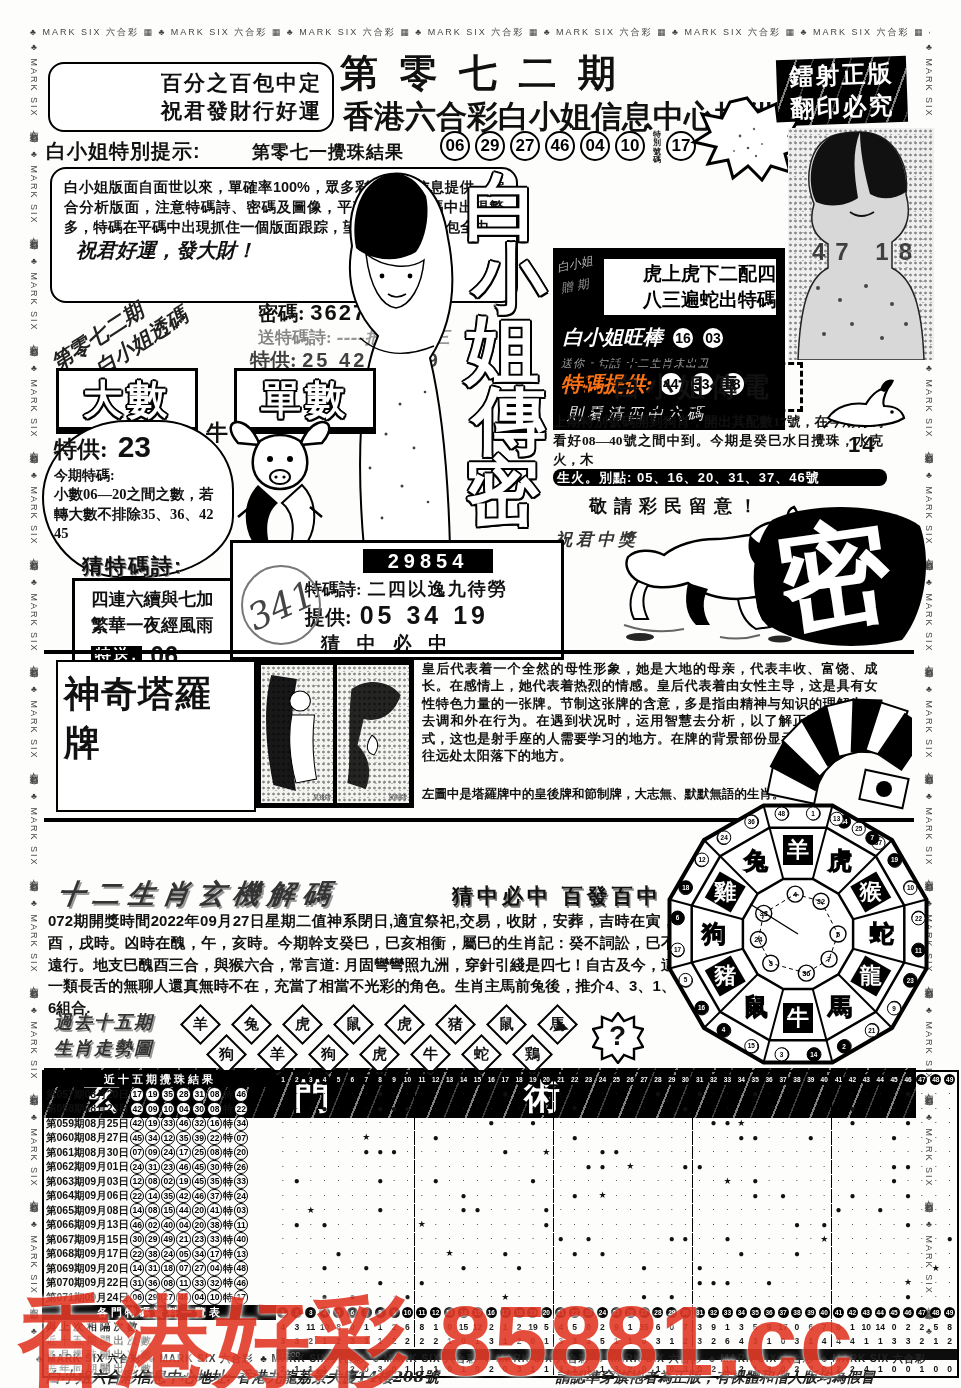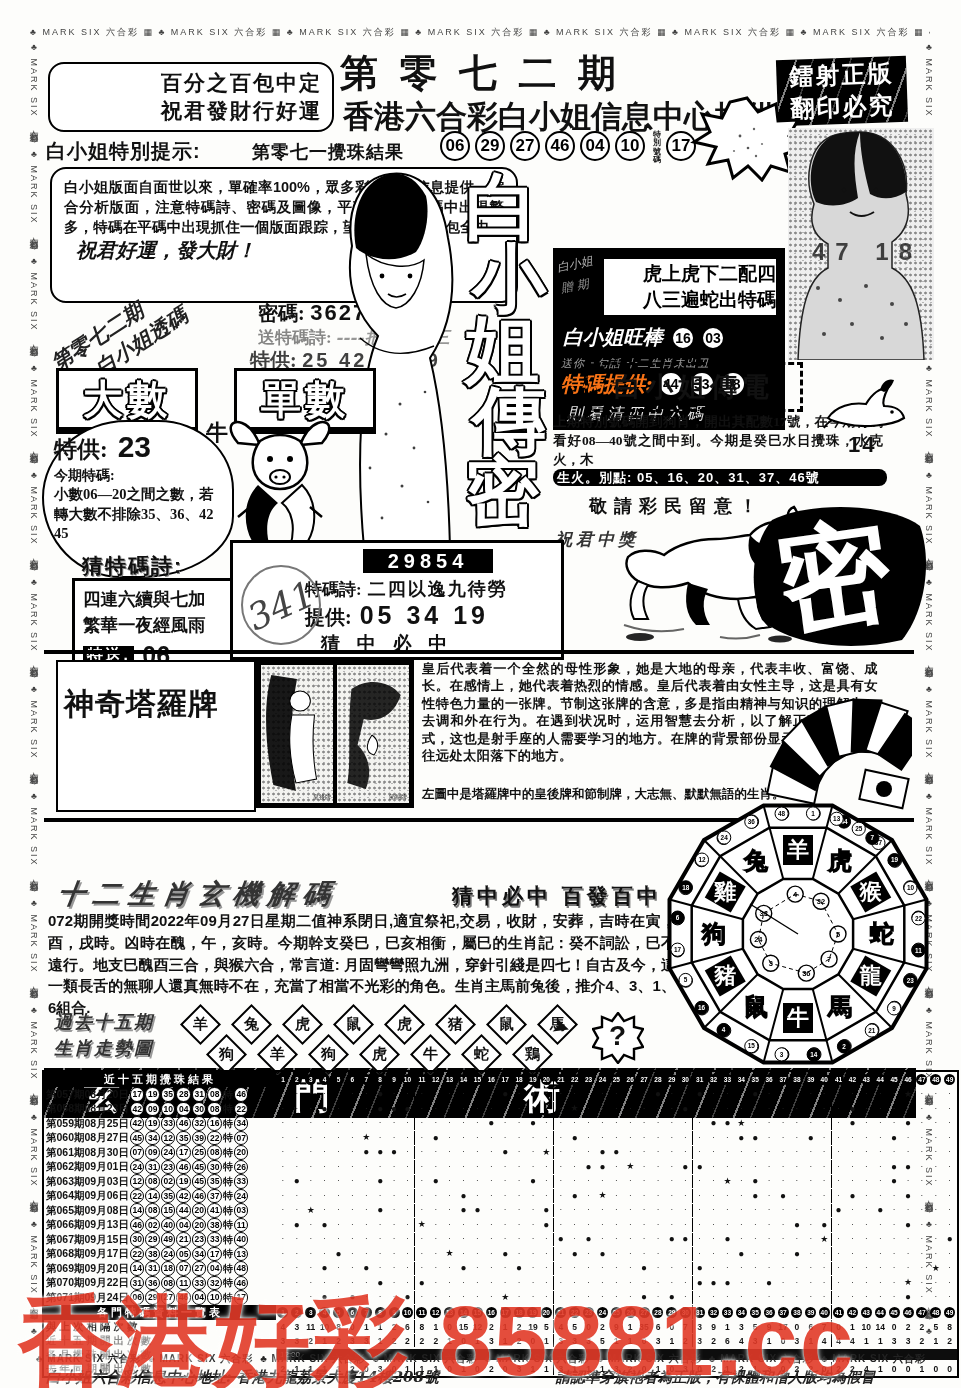--- a/index.html
+++ b/index.html
@@ -255,21 +255,21 @@
     <path d="M88,78 C84,96 86,110 96,120 L110,120 C102,108 102,94 108,84 Z" fill="#000"></path>
     <path d="M138,94 C140,108 146,118 156,124 L170,122 C160,112 156,102 158,92 Z" fill="#fff" stroke="#000" stroke-width="2"></path>
     <path d="M38,76 C30,88 28,102 34,114 L48,114 C42,102 42,90 48,80 Z" fill="#fff" stroke="#000" stroke-width="2"></path>
     <circle cx="196" cy="26" r="1.6" fill="#000"></circle>
     <path d="M24,120 q30,10 60,4 M120,132 q20,4 40,-2" stroke="#000" stroke-width="2" fill="none" opacity=".6"></path>
     <ellipse cx="40" cy="132" rx="14" ry="4" fill="#000" opacity=".85"></ellipse>
     <ellipse cx="180" cy="134" rx="12" ry="3.4" fill="#000" opacity=".85"></ellipse>
   </svg>
 
   <div class="abs bb" style="left:82px;top:552px;font-size:21px;letter-spacing:2px;text-shadow:1px 1px 0 #888;">猜特碼詩:</div>
-  <div class="abs inkbox" style="left:72px;top:578px;width:168px;height:98px;border-width:3px;padding:6px 8px;box-sizing:border-box;">
+  <div class="abs inkbox" style="left:72px;top:578px;width:168px;height:98px;border-width:3px;padding:6px 16px;box-sizing:border-box;">
     <div class="bb serif" style="font-size:17.5px;">四連六續與七加</div>
     <div class="bb serif" style="font-size:17.5px;margin-top:2px;">繁華一夜經風雨</div>
     <div style="margin-top:4px;display:flex;align-items:center;gap:8px;">
       <span class="banner" style="padding:0 4px;height:20px;font-size:16px;letter-spacing:2px;">特送:</span>
       <span class="bb" style="font-size:25px;">06</span>
     </div>
   </div>
 
   <div class="abs inkbox" style="left:230px;top:540px;width:328px;height:114px;border-width:3px;">
     <div class="banner" style="position:absolute;left:130px;top:6px;width:130px;height:24px;font-size:20px;letter-spacing:5px;">29854</div>
@@ -289,21 +289,21 @@
 
   <div class="abs" style="left:742px;top:500px;width:190px;height:152px;">
     <svg width="190" height="152" viewBox="0 0 190 152" style="position:absolute;left:0;top:0;">
       <path d="M30,20 C70,0 150,4 178,26 C190,60 184,110 160,140 C110,152 50,146 20,120 C6,86 10,44 30,20 Z" fill="#000"></path>
     </svg>
     <span class="abs bb hollow" style="left:36px;top:2px;font-size:112px;transform:rotate(-8deg);">密</span>
   </div>
 
   <div class="abs" style="left:44px;top:650px;width:870px;height:164px;border-top:4px solid #000;border-bottom:4px solid #000;">
     <div class="inkbox" style="position:absolute;left:12px;top:6px;width:196px;height:148px;border-width:2.5px;">
-      <div class="bb" style="font-size:30px;letter-spacing:1px;padding:22px 6px;">神奇塔羅牌</div>
+      <div class="bb" style="font-size:36px;letter-spacing:1px;padding:8px 6px;">神奇塔羅牌</div>
     </div>
     <div class="dk" style="position:absolute;left:212px;top:6px;width:158px;height:148px;display:flex;gap:4px;padding:5px;box-sizing:border-box;">
       <div class="speckle" style="flex:1;background-color:#f3f3f0;position:relative;">
         <svg width="100%" height="100%" viewBox="0 0 70 138" preserveAspectRatio="none">
           <path d="M10,10 C2,40 4,80 12,120 L34,126 C28,90 28,50 35,14 Z" fill="#000" opacity=".9"></path>
           <circle cx="38" cy="36" r="10" fill="#fff" stroke="#000"></circle>
           <path d="M30,50 C26,70 28,96 34,118 L54,114 C50,92 50,68 52,50 Z" fill="#fff" stroke="#000"></path>
         </svg>
         <div style="position:absolute;bottom:1px;right:2px;font-size:6px;color:#111;">皇後牌</div>
       </div>

